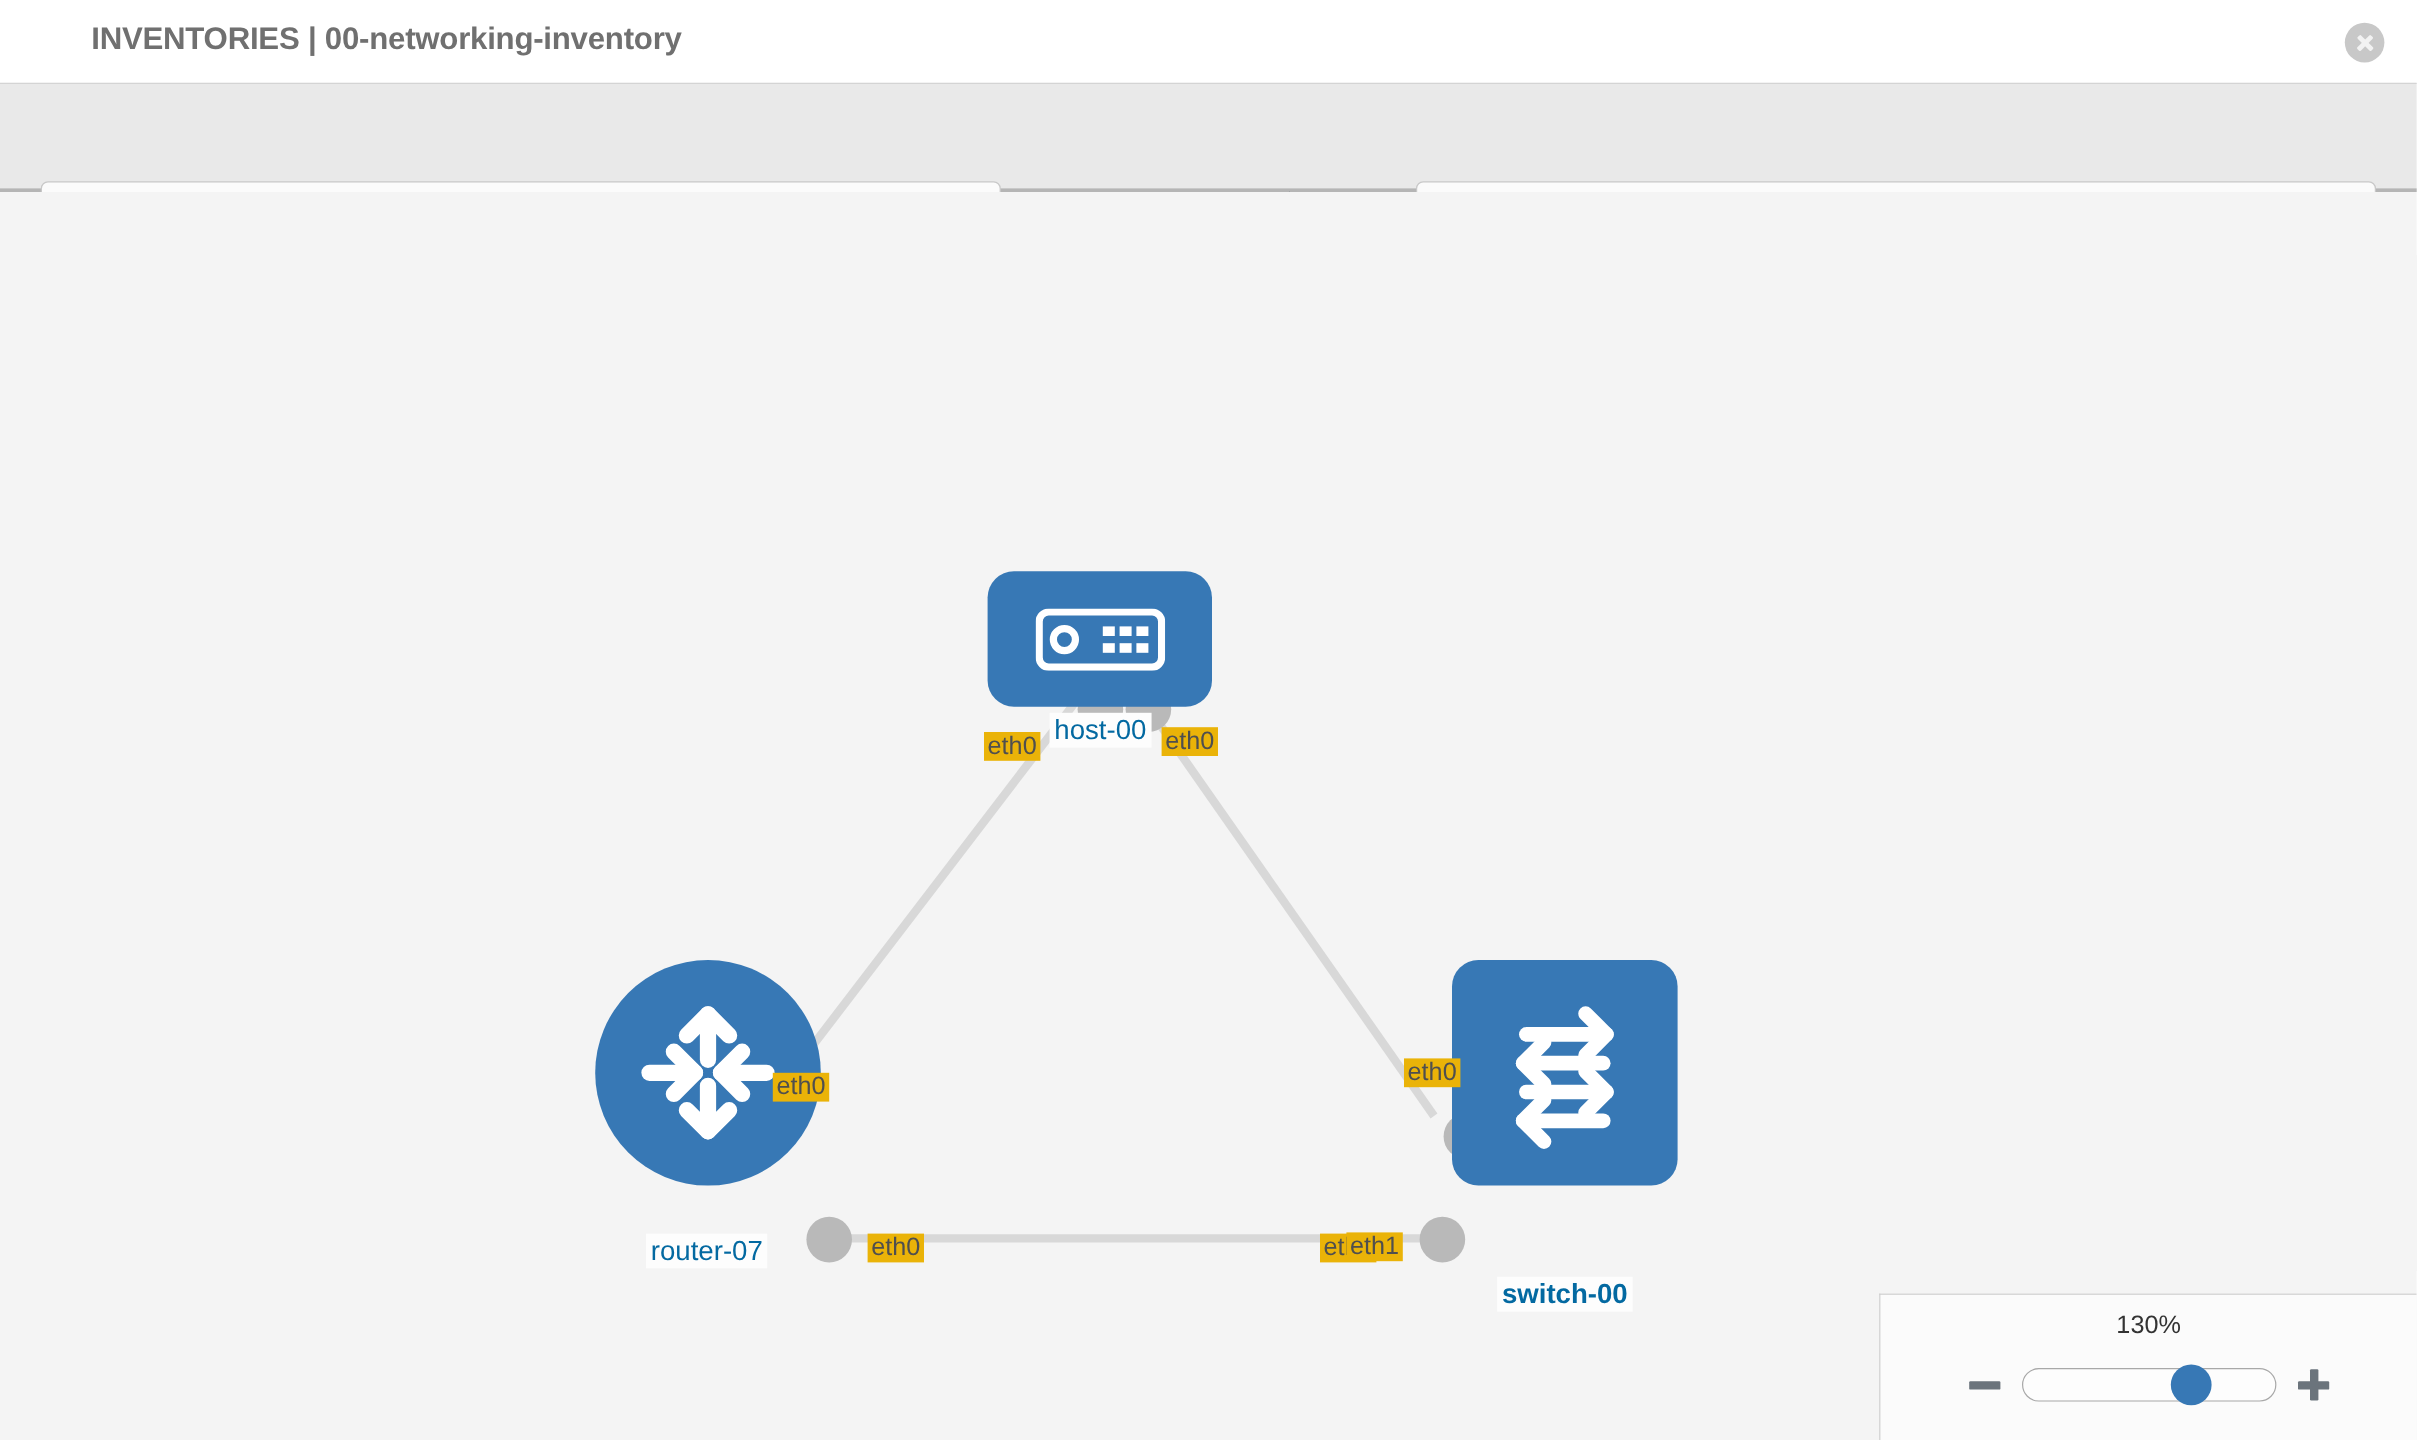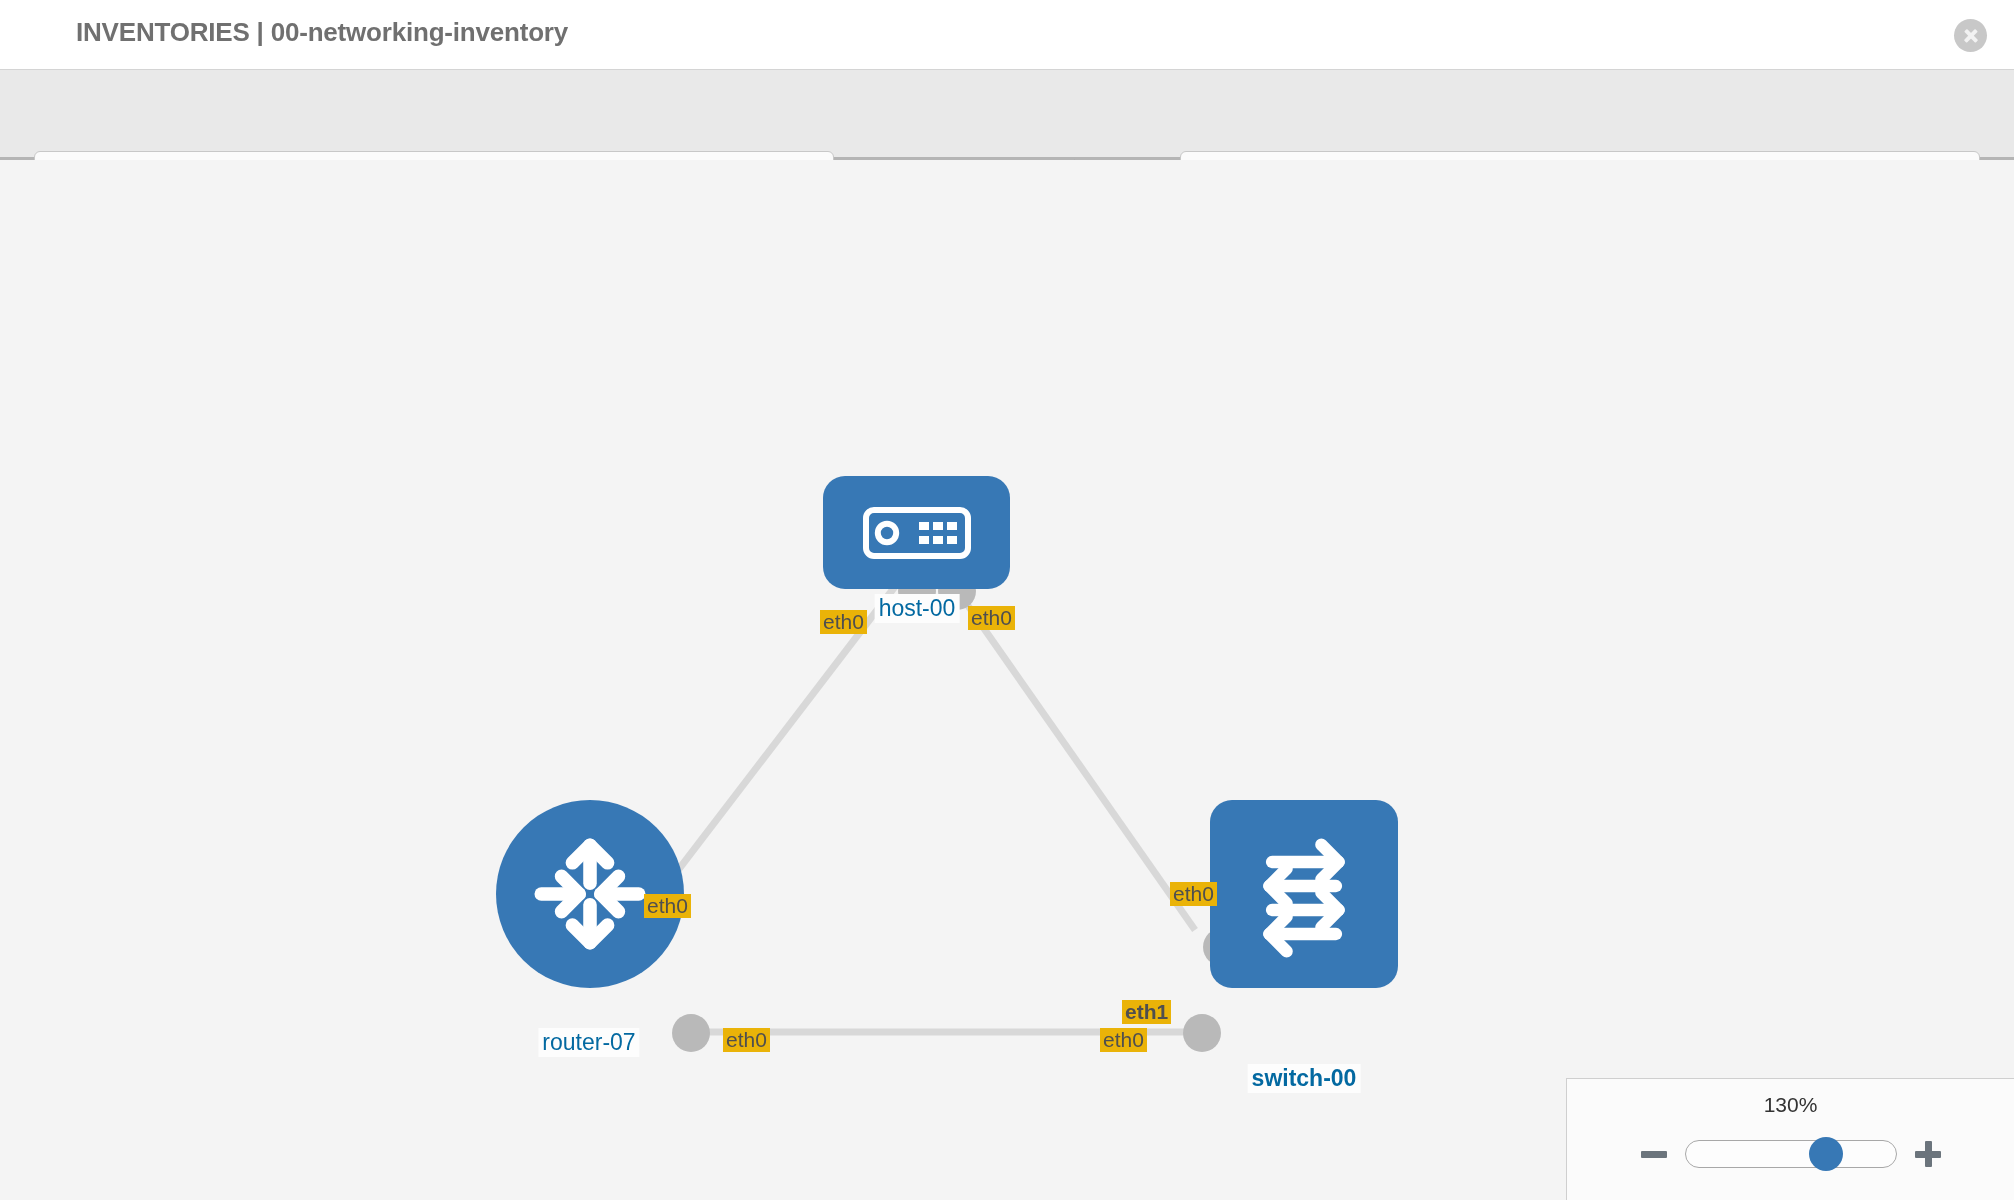--- a/index.html
+++ b/index.html
@@ -293,21 +293,21 @@
     <div class="iface-label" style="left:968px; top:446px;">eth0</div>
 
     <div class="iface-label" style="left:644px; top:734px;">eth0</div>
 
     <div class="iface-label" style="left:1170px; top:722px;">eth0</div>
 
     <div class="iface-label" style="left:723px; top:868px;">eth0</div>
 
     <div class="iface-label" style="left:1100px; top:868px;">eth0</div>
 
-    <div class="iface-label" style="left:1122px; top:840px;font-weight:bold;">eth1</div>
+    <div class="iface-label" style="left:1122px; top:867px;">eth1</div>
 
     <div class="zoom-panel">
       <div class="zoom-percent">130%</div>
       <div class="zoom-row">
         <div class="zoom-minus"></div>
         <div class="zoom-track">
           <div class="zoom-thumb" id="zoom-thumb" style="left: 67%;"></div>
         </div>
         <div class="zoom-plus"></div>
       </div>

